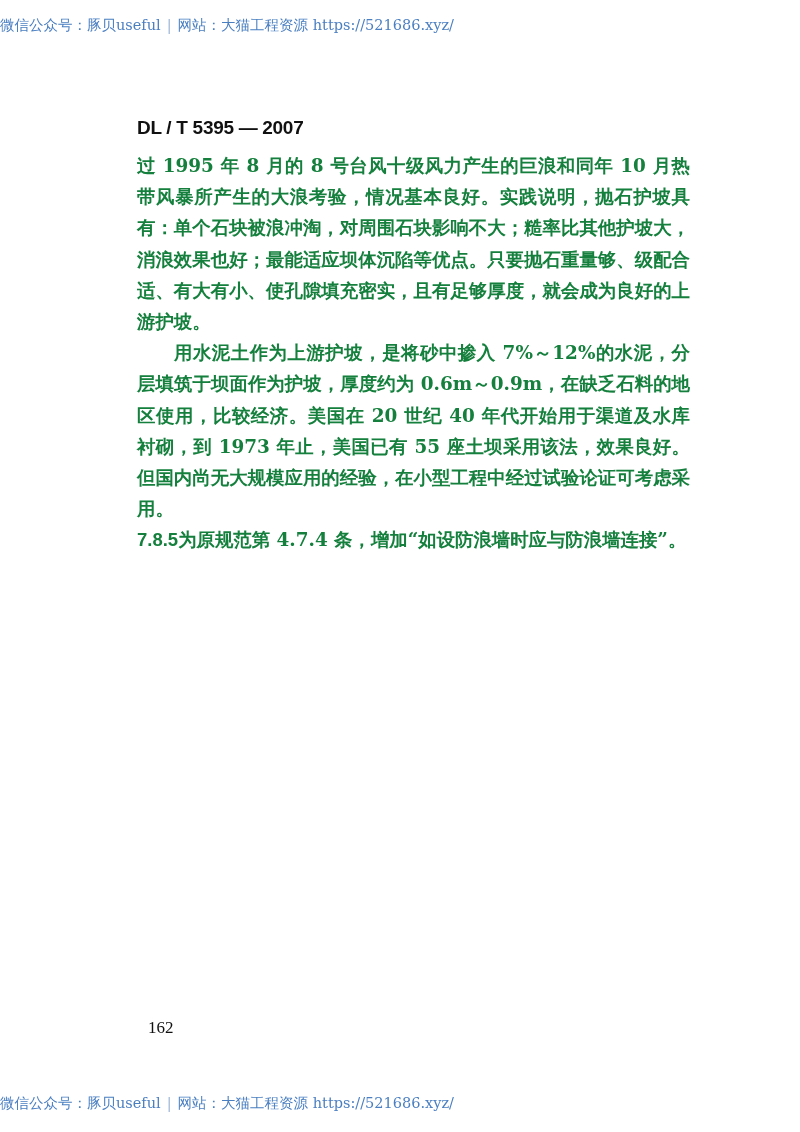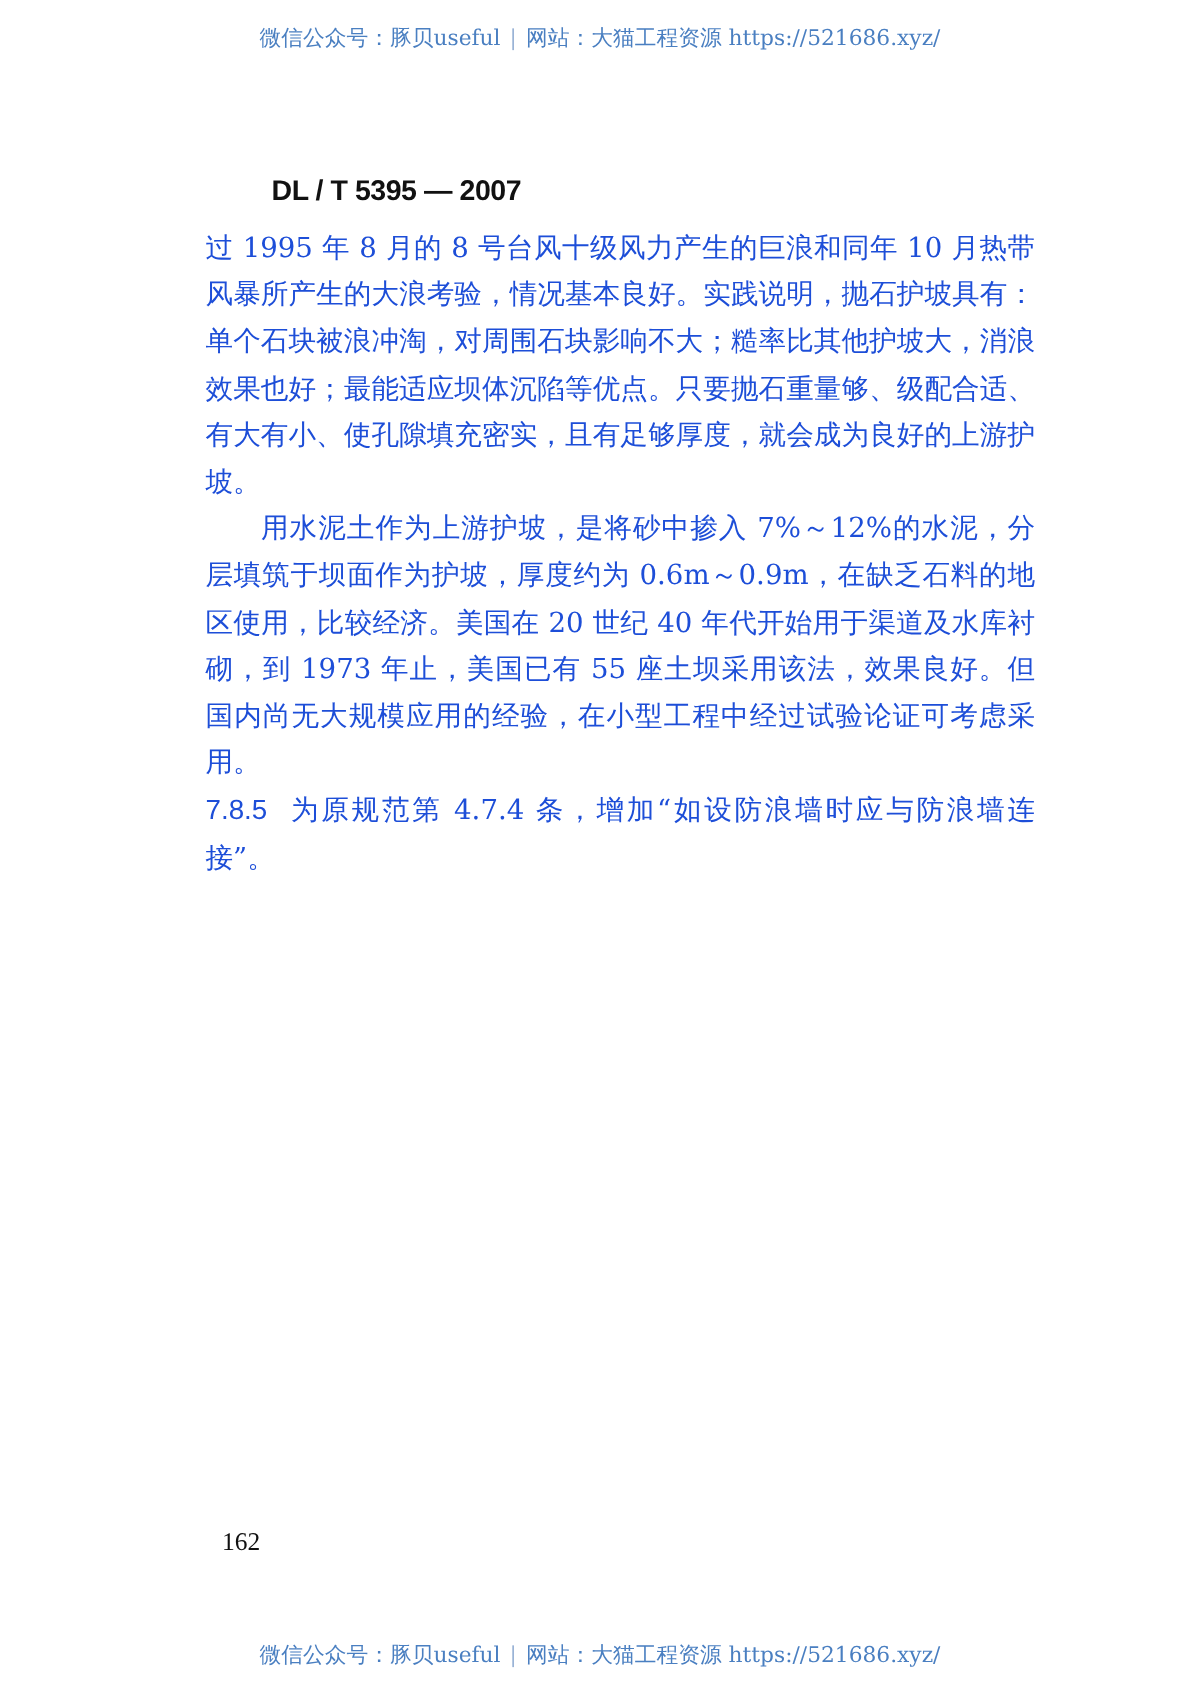--- a/index.html
+++ b/index.html
@@ -2,44 +2,42 @@
 <html><head>
   <meta charset="utf-8">
   <style>
     html, body { margin: 0; padding: 0; background: #ffffff; }
     body {
       width: 800px; height: 1132px; position: relative; overflow: hidden;
       font-family: "DejaVu Serif", "Liberation Serif", serif;
       color: #111111;
     }
     .watermark {
-      position: absolute; left: 0; width: 800px; text-align: center;
+      position: absolute; left: 0; width: 800px; text-align: left;
       font-family: "DejaVu Serif", "Liberation Serif", serif;
       font-size: 14.5px; color: #4a7fc1; letter-spacing: 0px;
       white-space: nowrap;
     }
     .watermark .sep { color: #9ab3d6; margin: 0 6px; }
     .watermark.top { top: 16px; }
     .watermark.bottom { top: 1094px; }
     .std-header {
       position: absolute; left: 137px; top: 117px;
       font-family: "Liberation Sans", sans-serif; font-weight: bold;
       font-size: 19px; letter-spacing: -0.3px; color: #111;
       white-space: nowrap;
-      margin-left: 44px;
     }
     .body-text {
       position: absolute; left: 137px; top: 150px; width: 553px;
-      font-size: 18.4px; line-height: 31.2px; color: #1d4ed8;
+      font-size: 18.4px; line-height: 31.2px; color: #15803d; font-weight: bold;
     }
     .body-text p { margin: 0; text-align: justify; text-align-last: left; }
     .body-text p.indent { text-indent: 37px; }
     .clause-no {
       font-family: "Liberation Sans", sans-serif; font-size: 18.5px;
-      margin-right: 14px;
     }
     .page-number {
       position: absolute; left: 148px; top: 1018px;
       font-family: "Liberation Serif", serif; font-weight: normal;
       font-size: 17px; color: #111;
     }
   </style>
 </head>
 <body>
 

